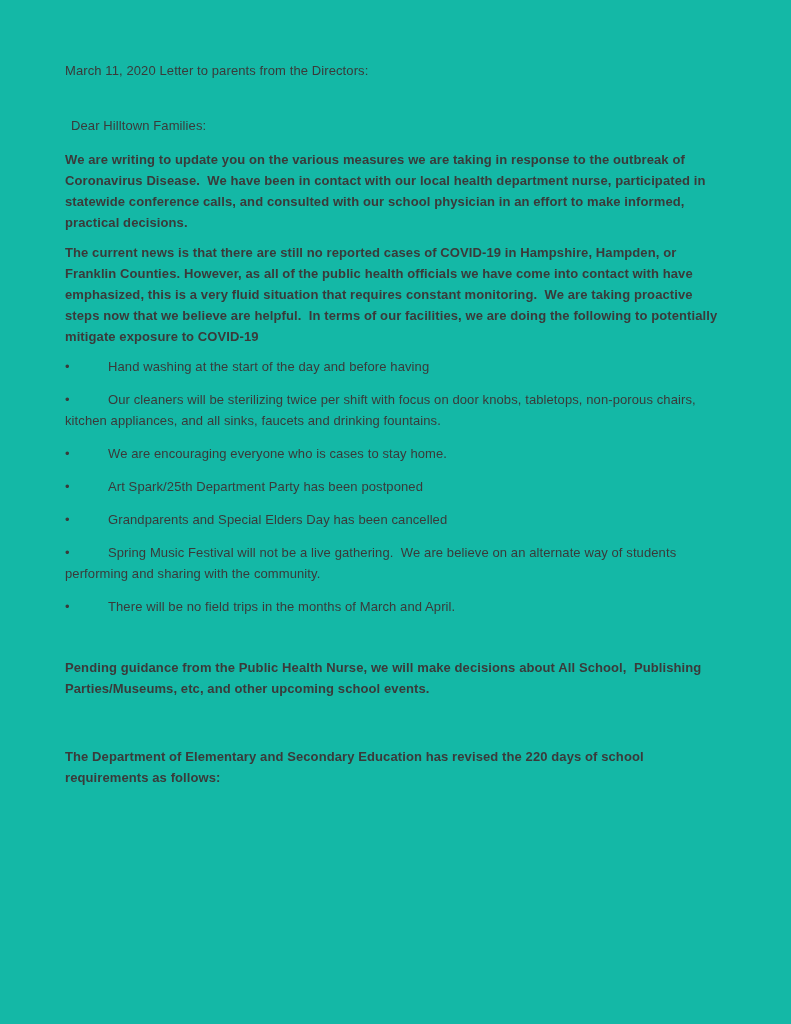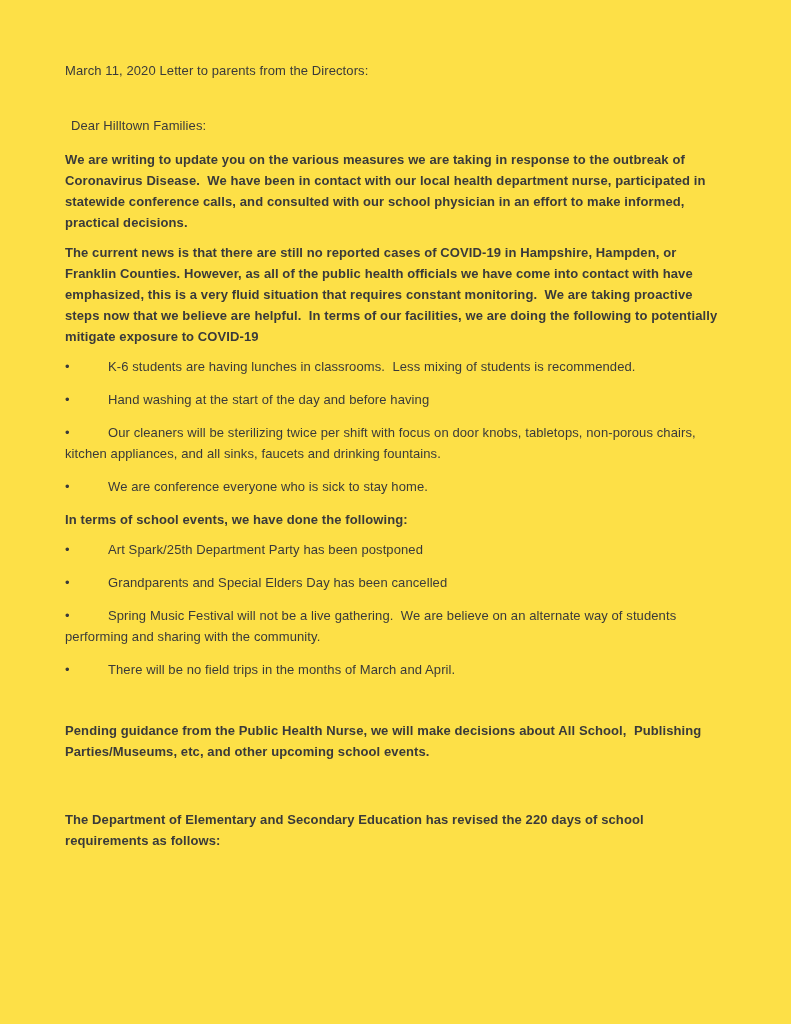--- a/index.html
+++ b/index.html
@@ -7,21 +7,21 @@
   body {
     width: 791px;
     height: 1024px;
     font-family: "Liberation Sans", "DejaVu Sans", sans-serif;
     color: #3a3a3a;
     overflow: hidden;
   }
   .page {
     width: 791px;
     height: 1024px;
-    background: #fde047;
+    background: #14b8a6;
     padding: 60px 65px 0 65px;
   }
   .doc { width: 661px; }
   .doc p {
     font-size: 13px;
     line-height: 21px;
     white-space: pre-wrap;
     letter-spacing: 0.1px;
   }
   .heading    { margin: 0 0 34px 0; }
@@ -43,30 +43,28 @@
   <div class="doc">
 
     <p class="heading">March 11, 2020 Letter to parents from the Directors:</p>
 
     <p class="salutation">Dear Hilltown Families:</p>
 
     <p class="para">We are writing to update you on the various measures we are taking in response to the outbreak of Coronavirus Disease.  We have been in contact with our local health department nurse, participated in statewide conference calls, and consulted with our school physician in an effort to make informed, practical decisions.</p>
 
     <p class="para">The current news is that there are still no reported cases of COVID-19 in Hampshire, Hampden, or Franklin Counties. However, as all of the public health officials we have come into contact with have emphasized, this is a very fluid situation that requires constant monitoring.  We are taking proactive steps now that we believe are helpful.  In terms of our facilities, we are doing the following to potentially mitigate exposure to COVID-19</p>
 
-    <p class="bullet"><span class="bullet-mark">•</span><span>K-6 students are having lunches in classrooms.  Less mixing of students is recommended.</span></p>
 
     <p class="bullet"><span class="bullet-mark">•</span><span>Hand washing at the start of the day and before having</span></p>
 
 
     <p class="bullet"><span class="bullet-mark">•</span><span>Our cleaners will be sterilizing twice per shift with focus on door knobs, tabletops, non-porous chairs, kitchen appliances, and all sinks, faucets and drinking fountains.</span></p>
 
-    <p class="bullet"><span class="bullet-mark">•</span><span>We are conference everyone who is sick to stay home.</span></p>
+    <p class="bullet"><span class="bullet-mark">•</span><span>We are encouraging everyone who is cases to stay home.</span></p>
 
-    <p class="para">In terms of school events, we have done the following:</p>
 
     <p class="bullet"><span class="bullet-mark">•</span><span>Art Spark/25th Department Party has been postponed</span></p>
 
     <p class="bullet"><span class="bullet-mark">•</span><span>Grandparents and Special Elders Day has been cancelled</span></p>
 
     <p class="bullet"><span class="bullet-mark">•</span><span>Spring Music Festival will not be a live gathering.  We are believe on an alternate way of students performing and sharing with the community.</span></p>
 
     <p class="bullet"><span class="bullet-mark">•</span><span>There will be no field trips in the months of March and April.</span></p>
 
     <div class="spacer-1"></div>

